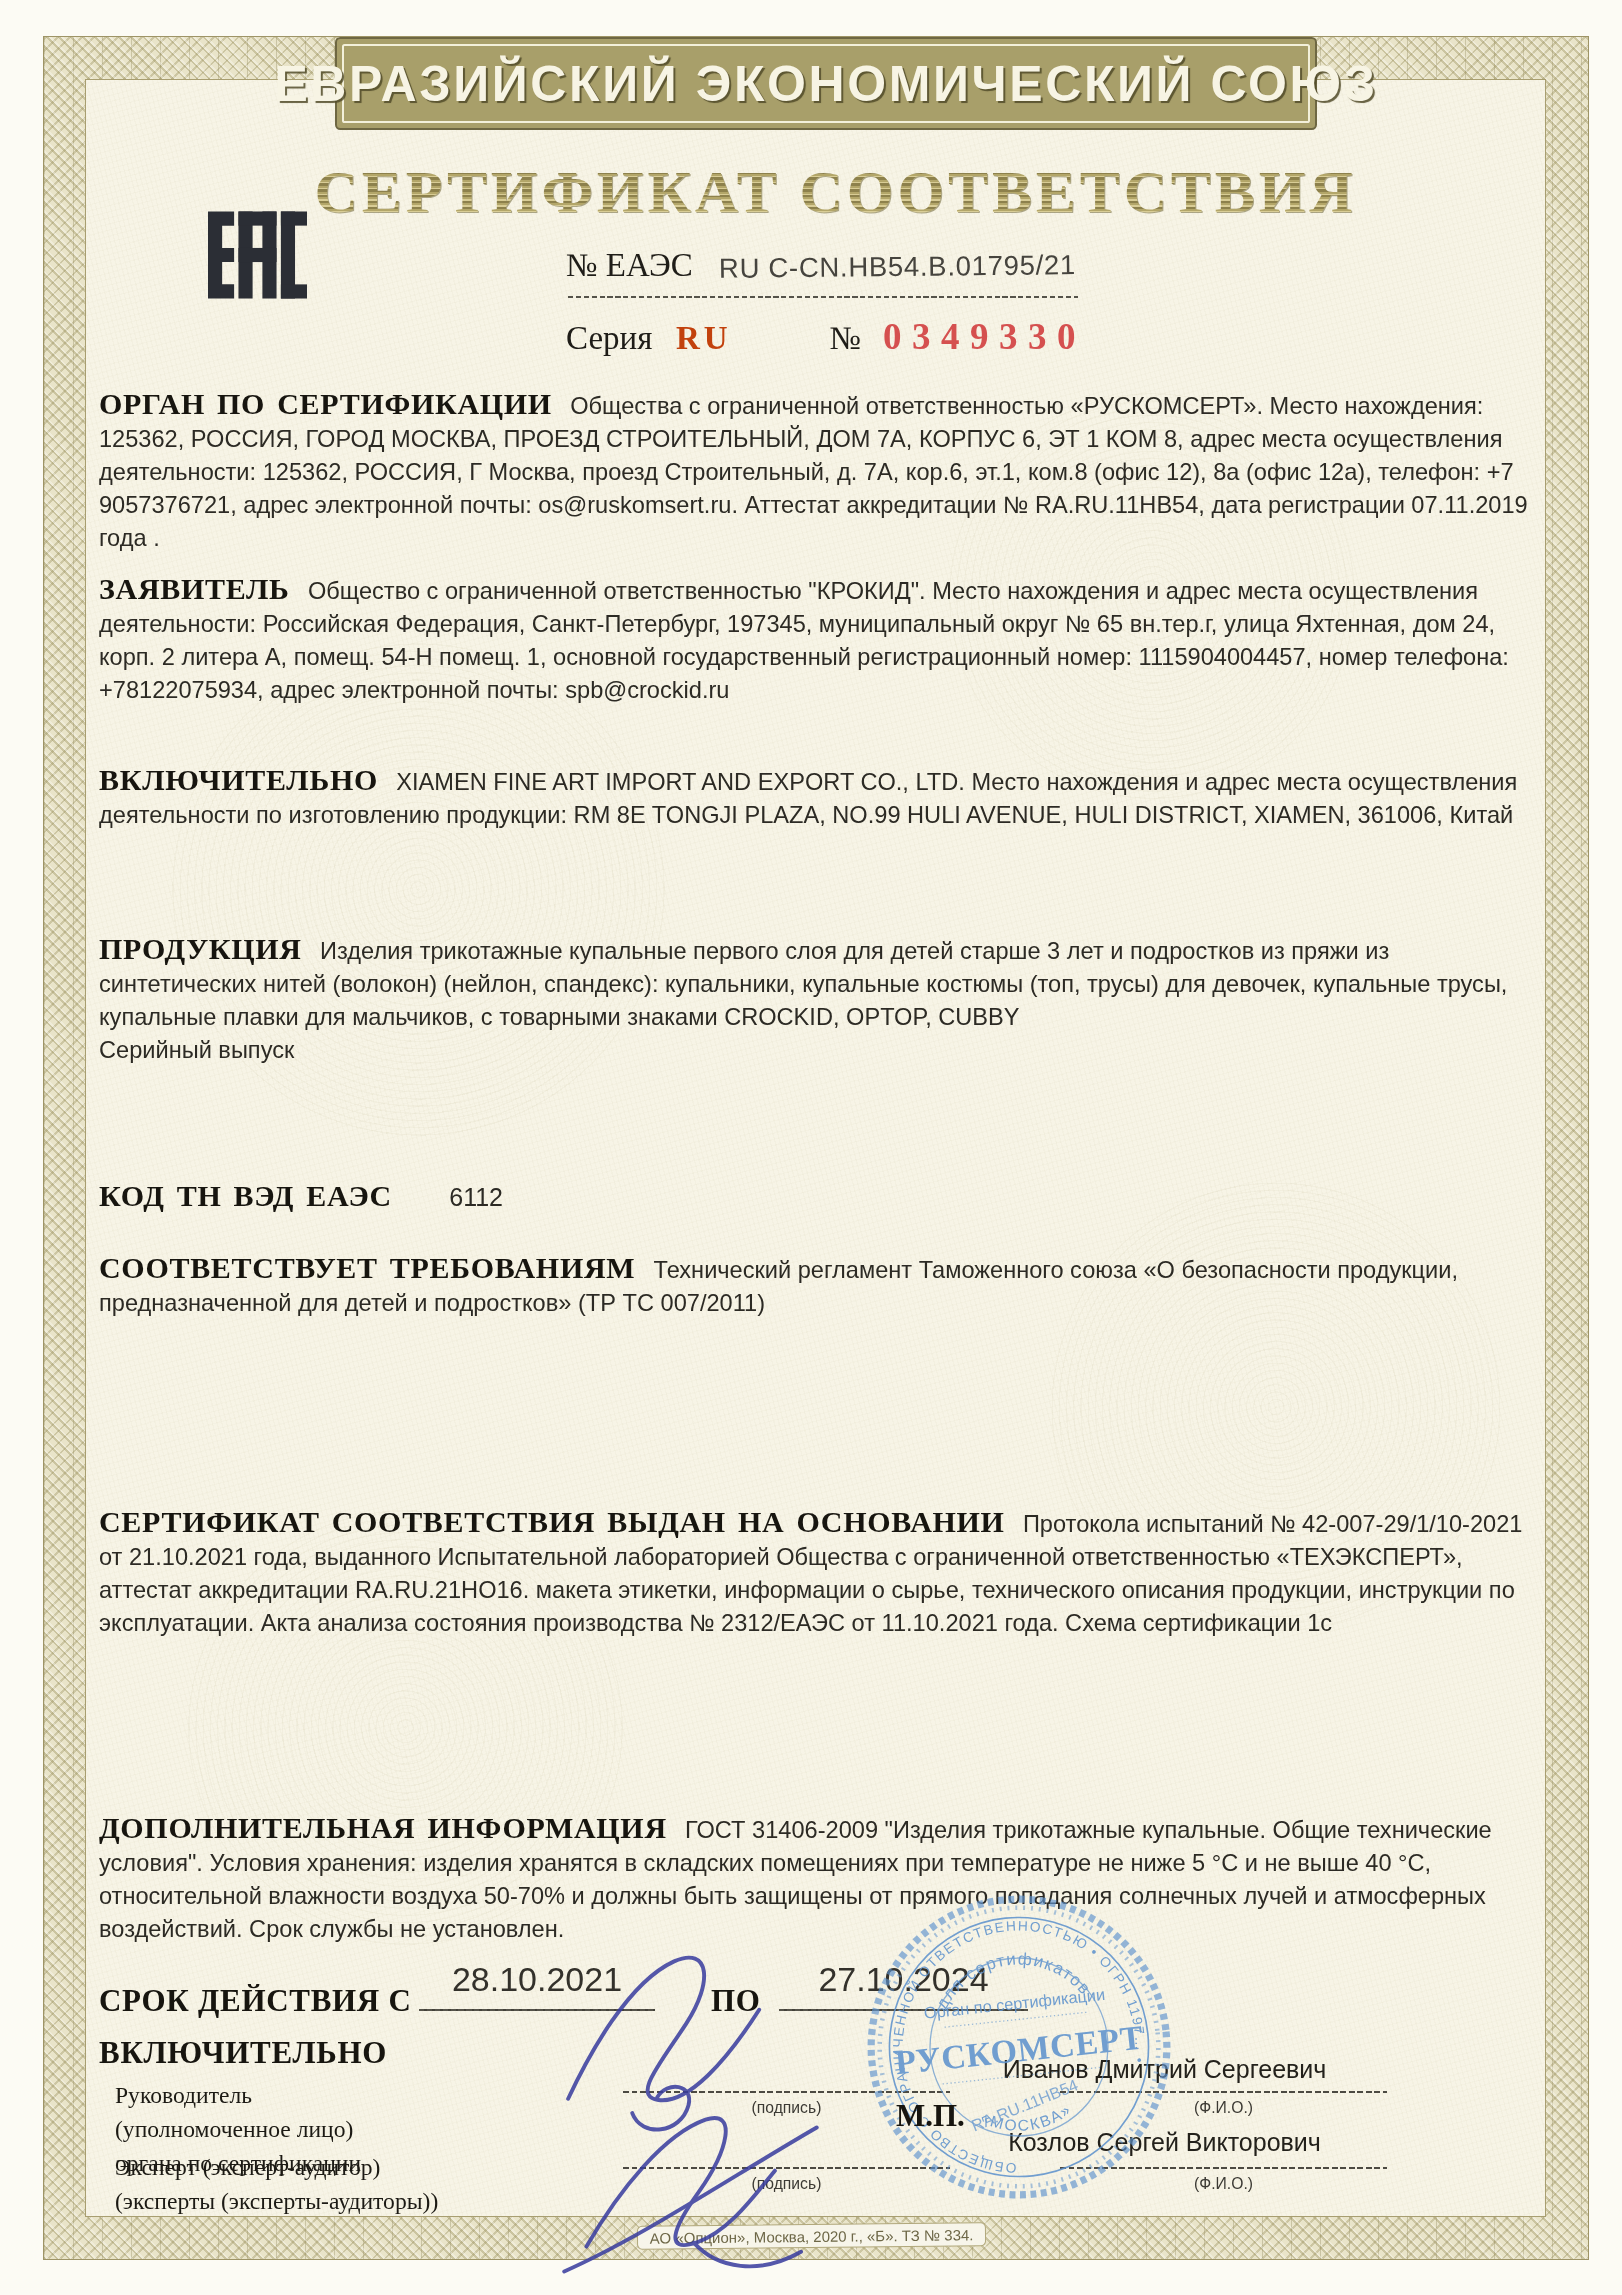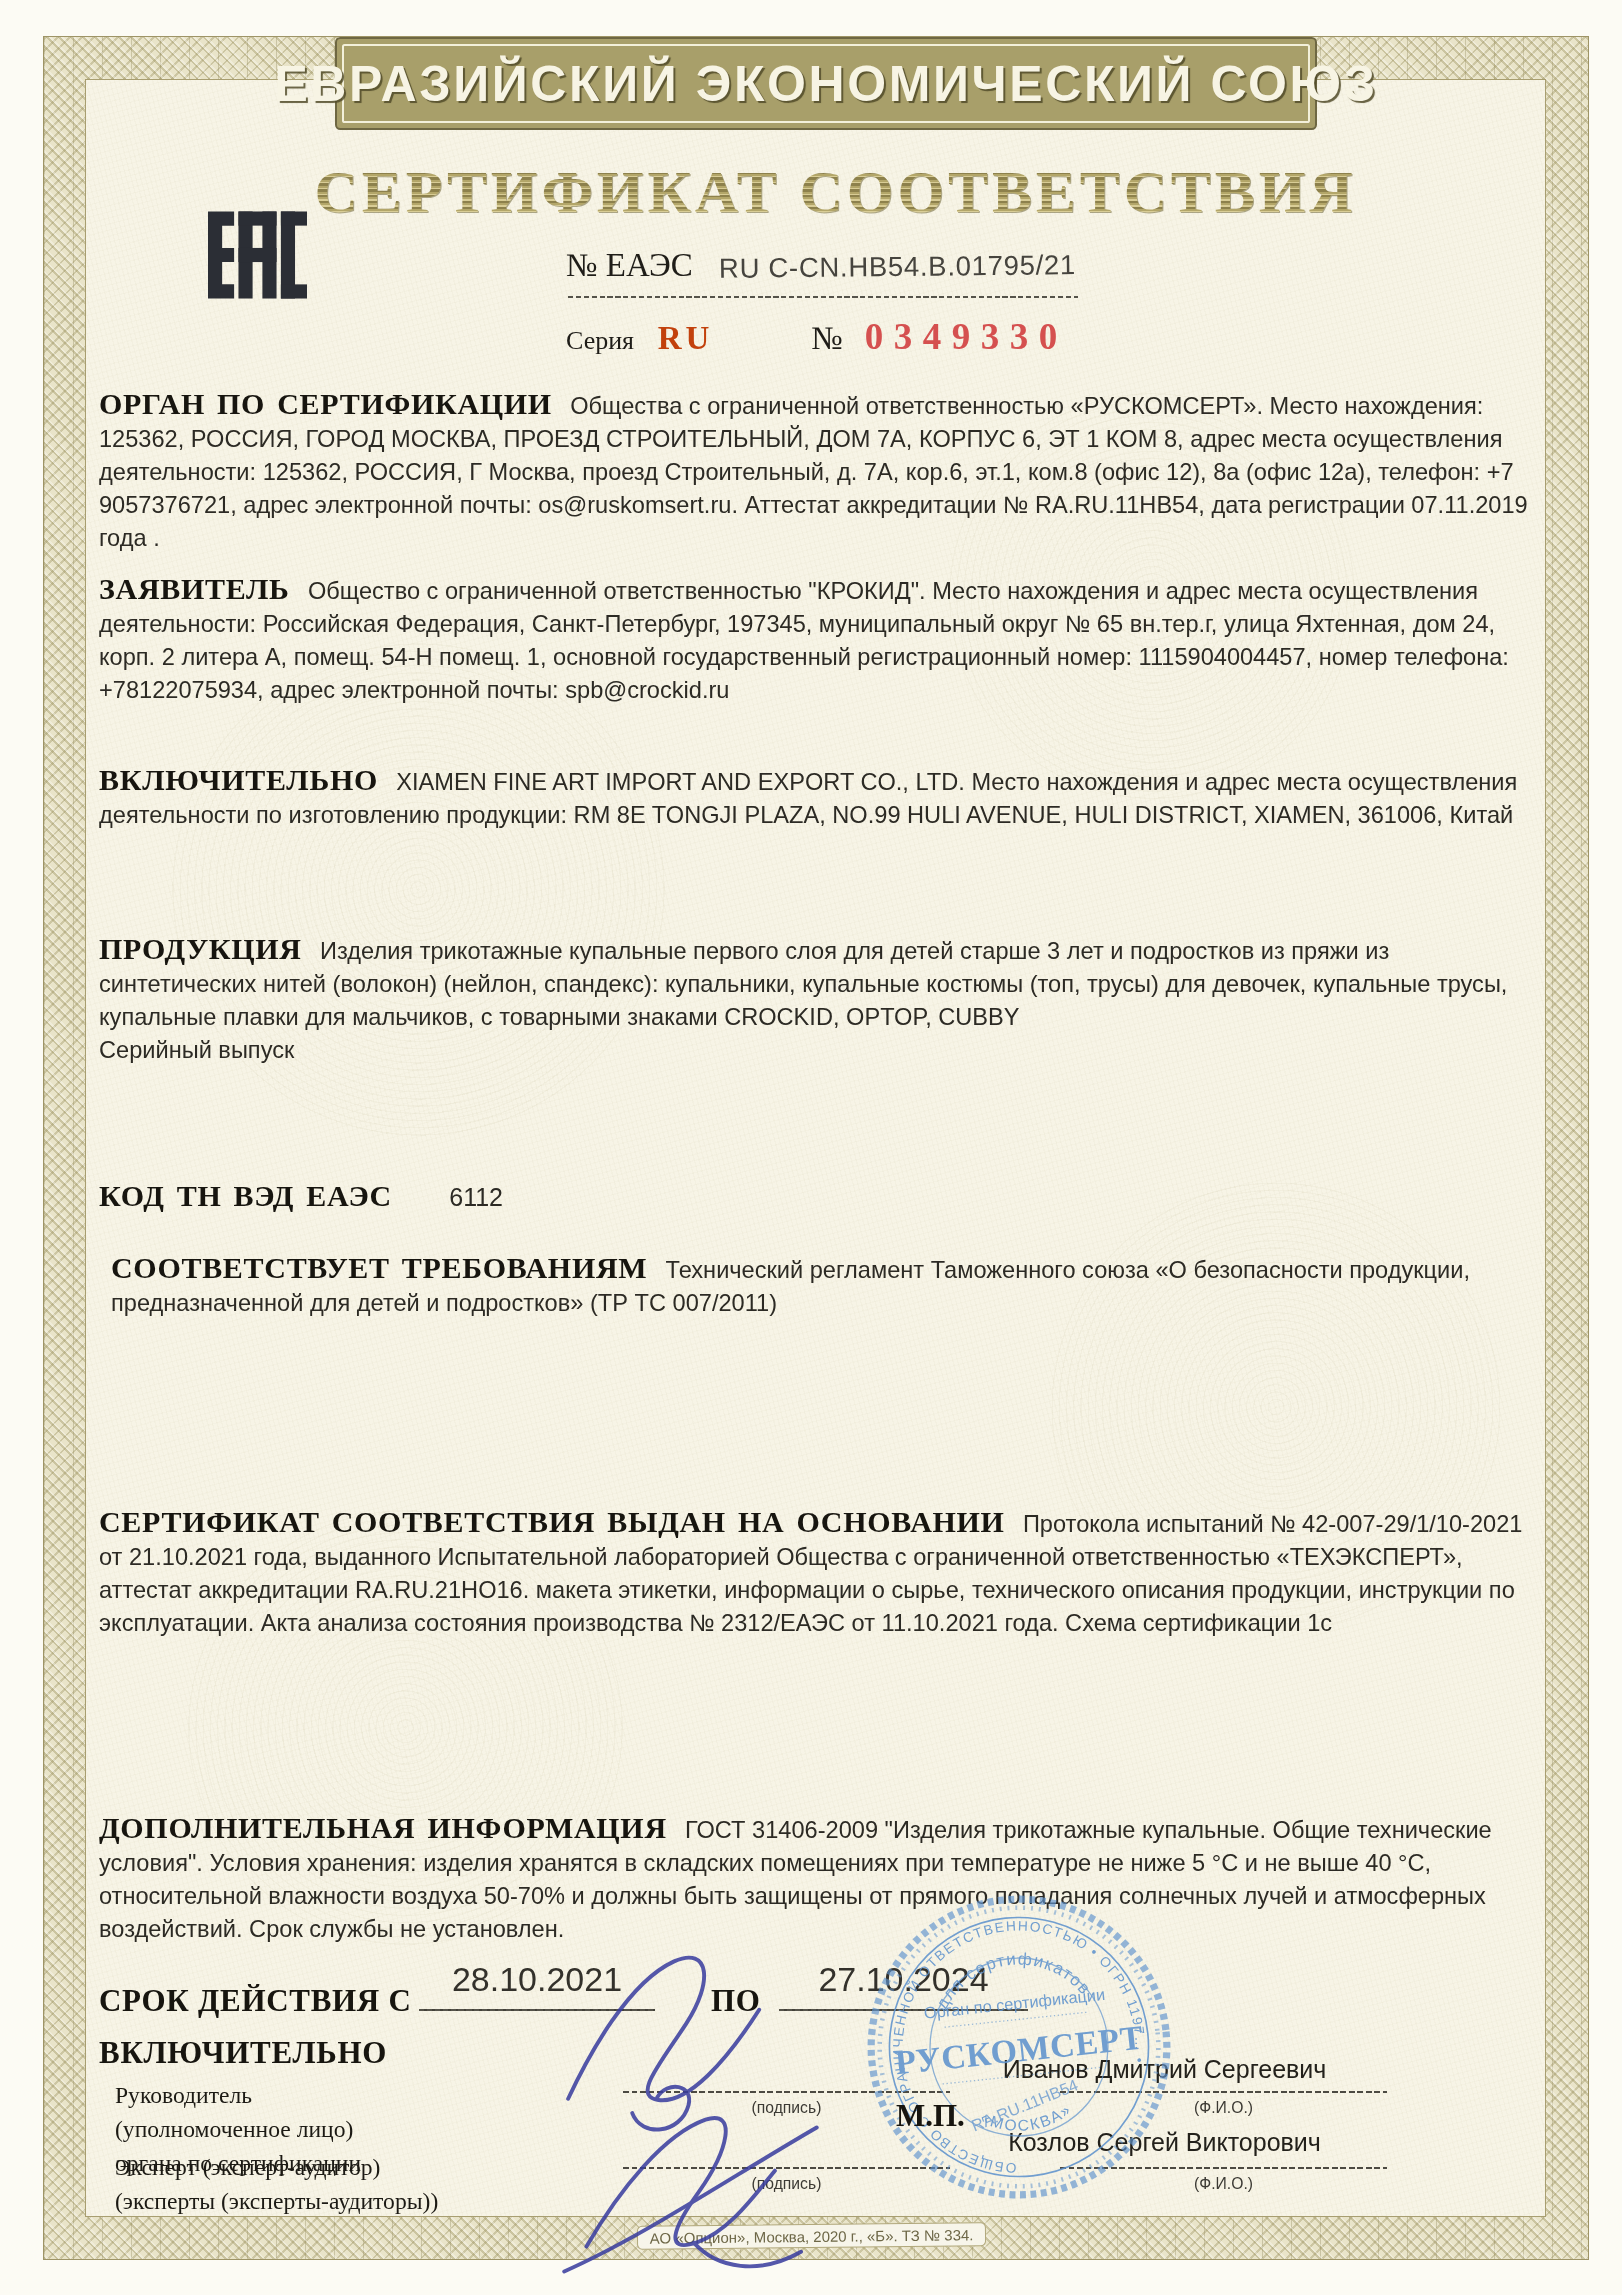--- a/index.html
+++ b/index.html
@@ -36,21 +36,21 @@
         background:repeating-linear-gradient(0deg,#8d814c 0 2.6px,#d9cd96 2.6px 3.9px,#b3a669 3.9px 5.9px);
         -webkit-background-clip:text;background-clip:text;-webkit-text-fill-color:transparent;
         filter:drop-shadow(1.3px 1.3px 0 rgba(110,100,52,0.55));padding-left:48px;}
   
   .numrow{position:absolute;left:566px;top:247px;display:flex;align-items:baseline;z-index:5;}
   .num-label{font-family:"Liberation Serif","DejaVu Serif",serif;font-size:33px;color:#1f1d18;}
   .num-value{font-size:27.5px;color:#46443e;letter-spacing:0.7px;margin-left:26px;transform:rotate(-0.6deg);}
   .microline{position:absolute;height:2px;z-index:5;
         background:repeating-linear-gradient(90deg,#55534a 0 5.2px,transparent 5.2px 7.9px);}
   .series-row{position:absolute;left:566px;top:315px;display:flex;align-items:baseline;z-index:5;}
-  .series-word{font-family:"Liberation Serif","DejaVu Serif",serif;font-size:26px;color:#1f1d18;}
+  .series-word{font-family:"Liberation Serif","DejaVu Serif",serif;font-size:33px;color:#1f1d18;}
   .series-ru{font-family:"Liberation Serif","DejaVu Serif",serif;font-weight:bold;font-size:33px;
         color:#c2410c;letter-spacing:3.9px;margin-left:23.6px;}
   .series-no{font-family:"Liberation Serif","DejaVu Serif",serif;font-size:33px;color:#1f1d18;margin-left:98px;}
   .series-digits{font-family:"Liberation Serif","DejaVu Serif",serif;font-weight:bold;font-size:37px;
         color:#d5504f;letter-spacing:10.5px;margin-left:22px;}
   
   .sect{position:absolute;left:99px;width:1433px;font-size:23.6px;line-height:33px;color:#2c2a24;z-index:5;}
   .lbl{font-family:"Liberation Serif","DejaVu Serif",serif;font-weight:bold;font-size:30px;
         color:#17150f;letter-spacing:0.7px;word-spacing:3.9px;margin-right:18.3px;}
   .kod-val{font-size:25px;margin-left:39px;color:#2c2a24;}
@@ -136,21 +136,21 @@
 
   <div class="sect" style="top:932px;">
     <span class="lbl">ПРОДУКЦИЯ</span><span>Изделия трикотажные купальные первого слоя для детей старше 3 лет и подростков из пряжи из синтетических нитей (волокон) (нейлон, спандекс): купальники, купальные костюмы (топ, трусы) для девочек, купальные трусы, купальные плавки для мальчиков, с товарными знаками CROCKID, OPTOP, CUBBY</span>
     <span class="line2">Серийный выпуск</span>
   </div>
 
   <div class="sect" style="top:1179px;">
     <span class="lbl">КОД ТН ВЭД ЕАЭС</span><span class="kod-val">6112</span>
   </div>
 
-  <div class="sect" style="top:1251px;margin-left:12px;">
+  <div class="sect" style="top:1251px;">
     <span class="lbl">СООТВЕТСТВУЕТ ТРЕБОВАНИЯМ</span><span>Технический регламент Таможенного союза «О безопасности продукции, предназначенной для детей и подростков» (ТР ТС 007/2011)</span>
   </div>
 
   <div class="sect" style="top:1505px;">
     <span class="lbl">СЕРТИФИКАТ СООТВЕТСТВИЯ  ВЫДАН НА ОСНОВАНИИ</span><span>Протокола испытаний № 42-007-29/1/10-2021 от 21.10.2021 года, выданного Испытательной лабораторией Общества с ограниченной ответственностью «ТЕХЭКСПЕРТ», аттестат аккредитации RA.RU.21НО16. макета этикетки, информации о сырье, технического описания продукции, инструкции по эксплуатации. Акта анализа состояния производства № 2312/ЕАЭС от 11.10.2021 года. Схема сертификации 1с</span>
   </div>
 
   <div class="sect" style="top:1811px;">
     <span class="lbl">ДОПОЛНИТЕЛЬНАЯ ИНФОРМАЦИЯ</span><span>ГОСТ 31406-2009  "Изделия трикотажные купальные. Общие технические условия". Условия хранения: изделия хранятся в складских помещениях при температуре не ниже 5 °С и не выше 40 °С, относительной влажности воздуха 50-70% и должны быть защищены от прямого попадания солнечных лучей и атмосферных воздействий. Срок службы не установлен.</span>
   </div>

